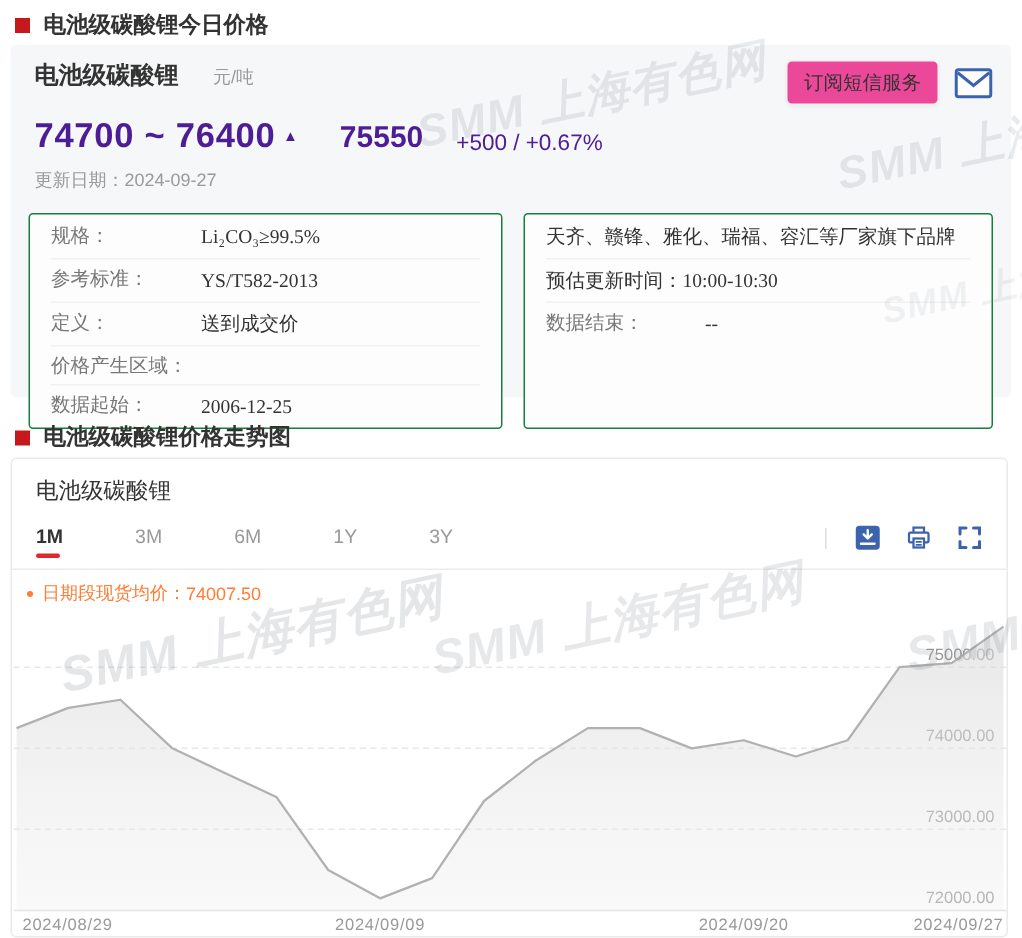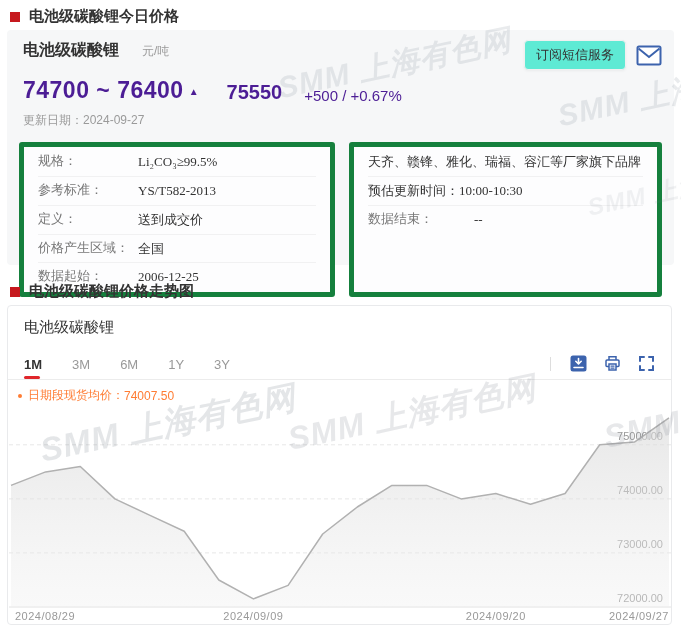--- a/index.html
+++ b/index.html
@@ -12,47 +12,47 @@
   #sec1 { top:7px; } #sec2 { top:282px; }
   .bullet { width:10px; height:10px; background:#c6191e; flex:0 0 auto; }
 
   
   #card1 { position:absolute; top:30px; left:7px; width:667px; height:235px;
     background:#f6f7f8; border-radius:4px; padding:10px 12px; }
   .c1-top { display:flex; align-items:flex-start; }
   .product-name { font-size:16px; font-weight:bold; color:#333; padding-left:4px; }
   .unit { font-size:12px; color:#9a9a9a; margin-left:23px; margin-top:3px; }
   .c1-top-right { margin-left:auto; display:flex; align-items:center; gap:10px; }
-  .subscribe-btn { background:#5eead4; border:1px solid #f0f0f0; border-radius:4px;
+  .subscribe-btn { background:#ec4899; border:1px solid #f0f0f0; border-radius:4px;
     font-size:13px; color:#333; padding:5px 11px; cursor:pointer;
     box-shadow:0 1px 3px rgba(0,0,0,0.05); font-family:inherit; }
   .mail-btn { background:none; border:none; cursor:pointer; display:flex; padding:0; }
 
   .price-row { display:flex; align-items:flex-end; margin-top:7px; padding-left:4px; color:#4c1d95; }
   .price-range { font-size:23px; font-weight:bold; letter-spacing:0.5px; }
   .price-arrow { font-size:10px; margin-left:5px; align-self:center; margin-top:2px; }
   .price-avg { font-size:20px; font-weight:bold; margin-left:28px; }
   .price-change { font-size:15px; margin-left:22px; }
   .update-date { margin-top:8px; padding-left:4px; font-size:12px; color:#9a9a9a; }
 
   .tables { display:flex; gap:14px; margin-top:13px; }
-  .info-table { background:#fdfdfe; border:5px solid #15803d; border-radius:3px; padding:1px 14px; }
+  .info-table { background:#fdfdfe; border:1px solid #15803d; border-radius:3px; padding:1px 14px; }
   .info-table.left { width:316px; } .info-table.right { flex:1; }
   .info-row { display:flex; padding:5px 0 4px; font-size:13px; line-height:16px; }
   .info-row + .info-row { border-top:1px solid #f1f1f2; }
   .info-label { color:#777; flex:0 0 auto; }
   .left  .info-label { width:100px; }
   .right .info-label { width:106px; }
   .info-value { color:#333; flex:1; line-height:1.45;font-family:Liberation Serif, serif; }
 
   
   #card2 { position:absolute; top:305px; left:7px; width:665px; height:320px;
     background:#fff; border:1px solid #e9eaec; border-radius:4px; overflow:hidden; }
   .chart-title { margin:12px 0 0 16px; font-size:15px; color:#333; font-weight:500; }
-  .tabs-row { display:flex; align-items:flex-end; margin:13px 16px 0; height:22px; }
+  .tabs-row { display:flex; align-items:flex-start; margin:13px 16px 0; height:22px;gap:18px; }
   .tab { position:relative; font-size:13px; color:#999; margin-right:30px; cursor:pointer; }
   .tab.active { color:#333; font-weight:bold; }
   .tab.active::after { content:""; position:absolute; left:0; right:2px; bottom:-7px;
     height:3px; background:#e0262b; border-radius:2px; }
   .toolbar { margin-left:auto; display:flex; align-items:center; gap:17px; }
   .tool-divider { width:1px; height:14px; background:#ddd; margin-right:2px; }
   .tool-btn { background:none; border:none; padding:0; cursor:pointer; display:flex; }
   .chart-divider { border-bottom:1px solid #ececec; margin-top:7px; }
 
   .legend { display:flex; align-items:center; margin:7px 0 0 10px; font-size:12px; color:#ff7c33; }
@@ -119,21 +119,20 @@
       <div class="info-row">
         <span class="info-label">参考标准：</span>
         <span class="info-value">YS/T582-2013</span>
       </div>
       <div class="info-row">
         <span class="info-label">定义：</span>
         <span class="info-value">送到成交价</span>
       </div>
       <div class="info-row">
         <span class="info-label">价格产生区域：</span>
-        <span class="info-value">全国</span>
       </div>
       <div class="info-row">
         <span class="info-label">数据起始：</span>
         <span class="info-value">2006-12-25</span>
       </div>
     </div>
     <div class="info-table right">
       <div class="info-row">
         <span class="info-value">天齐、赣锋、雅化、瑞福、容汇等厂家旗下品牌</span>
       </div>

